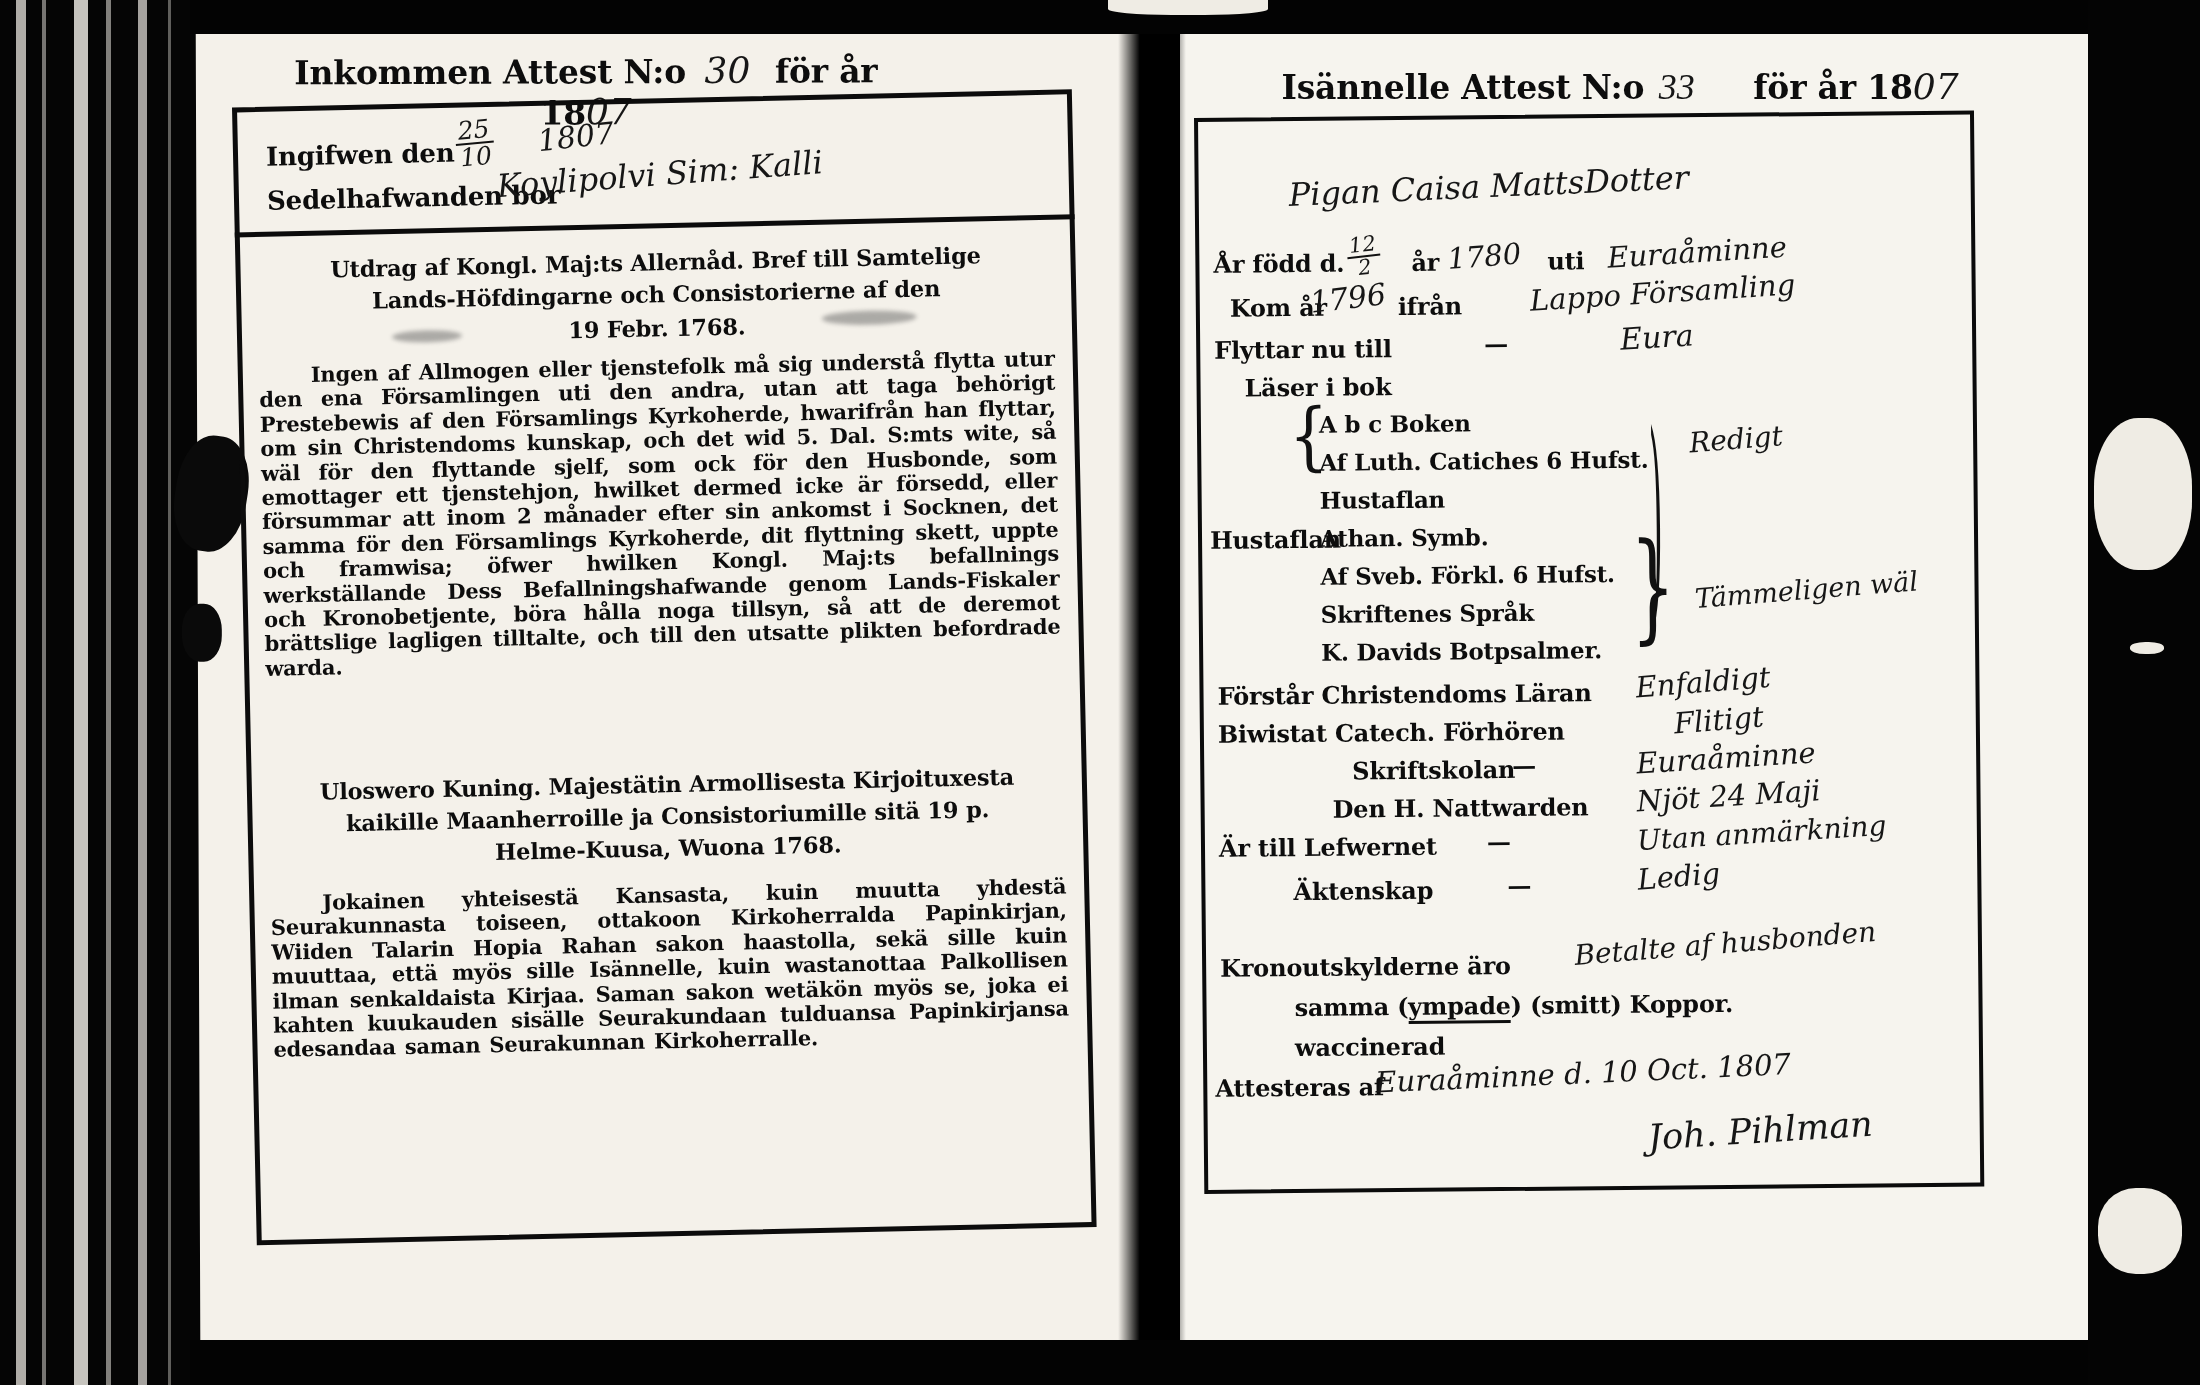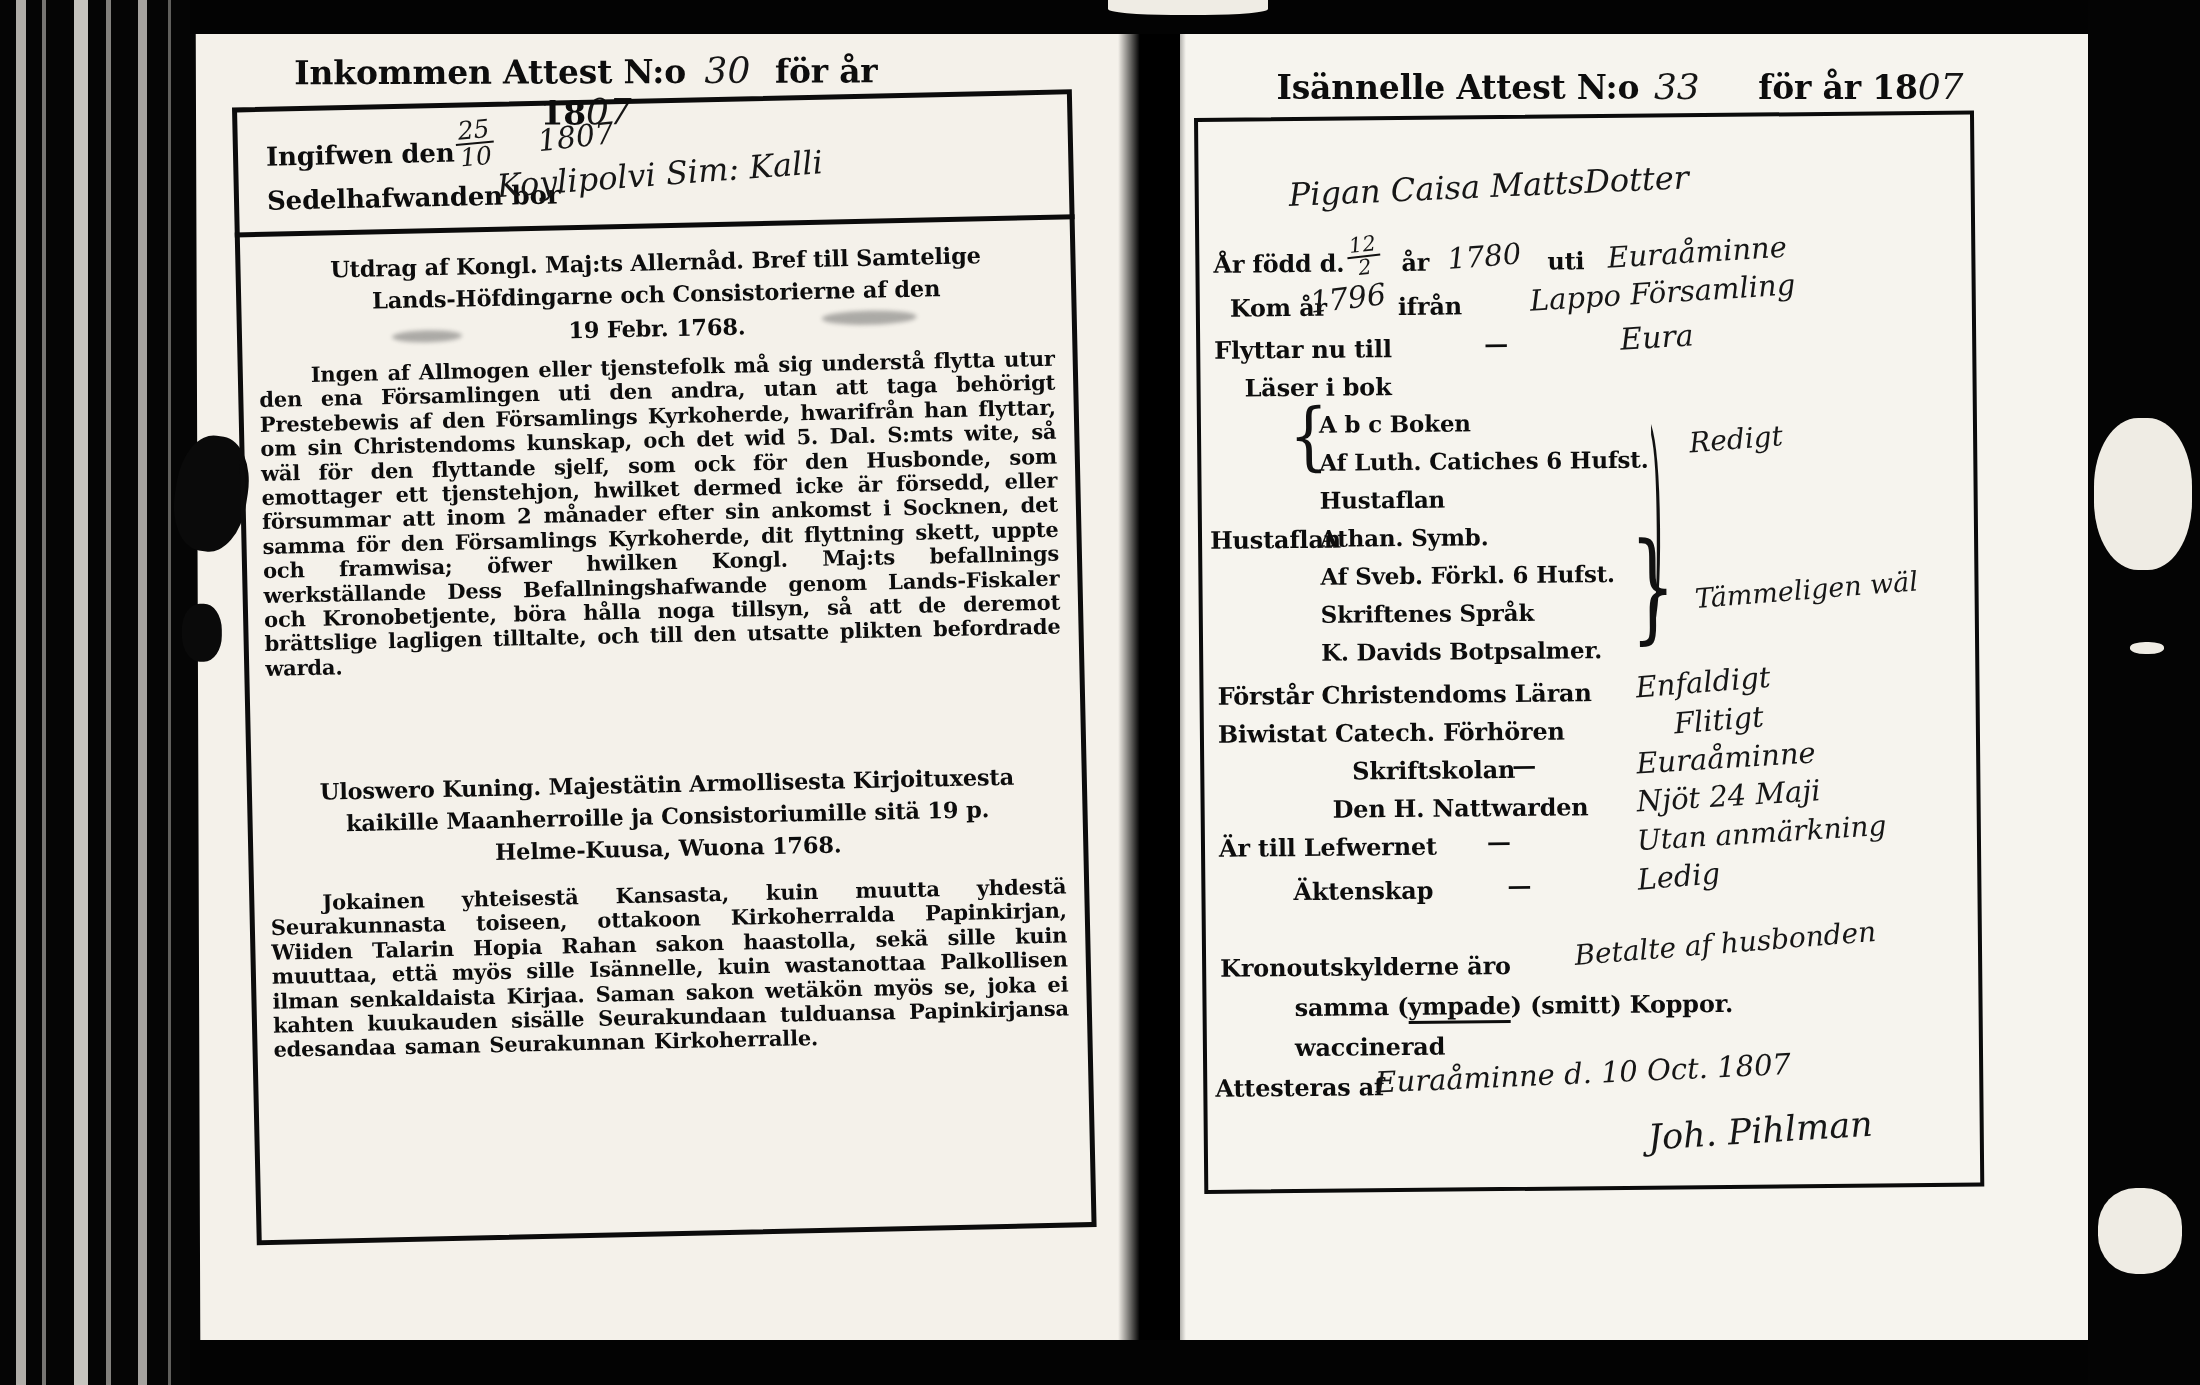--- a/index.html
+++ b/index.html
@@ -94,34 +94,34 @@
     <div class="abs cline pr" style="top:732px;">Helme-Kuusa, Wuona 1768.</div>
 
     <div class="abs pr para" style="left:16px;top:780px;width:796px;">Jokainen yhteisestä Kansasta, kuin muutta yhdestä Seurakunnasta toiseen, ottakoon Kirkoherralda Papinkirjan, Wiiden Talarin Hopia Rahan sakon haastolla, sekä sille kuin muuttaa, että myös sille Isännelle, kuin wastanottaa Palkollisen ilman senkaldaista Kirjaa. Saman sakon wetäkön myös se, joka ei kahten kuukauden sisälle Seurakundaan tulduansa Papinkirjansa edesandaa saman Seurakunnan Kirkoherralle.</div>
   </div>
 </div>
 
 <div class="abs page page-right">
 
   <div class="abs hdr" style="left:90px;top:44px;width:700px;text-align:center;">
     <span class="pr">Isännelle Attest N:o</span>
-    <span class="hw" style="margin-left:4px;">33</span>
+    <span class="hw" style="margin-left:4px;font-family:Liberation Serif, serif;">33</span>
     <span class="pr" style="margin-left:48px;">för år 18</span><span class="hw">07</span>
   </div>
 
   <div class="abs boxR">
 
     <span class="abs hw" style="left:90px;top:48px;font-size:32px;transform:rotate(-2deg);">Pigan Caisa MattsDotter</span>
 
     <span class="abs pr lbl24" style="left:14px;top:128px;">År född d.</span>
     <span class="abs hw frac" style="left:148px;top:114px;font-size:21px;transform:rotate(-6deg);">
       <span class="fn">12</span>
       <span>2</span>
     </span>
-    <span class="abs pr lbl24" style="left:202px;top:128px;text-align:center;">år</span>
+    <span class="abs pr lbl24" style="left:212px;top:128px;text-align:center;">år</span>
     <span class="abs hw" style="left:248px;top:120px;font-size:29px;transform:rotate(-4deg);">1780</span>
     <span class="abs pr lbl24" style="left:348px;top:128px;">uti</span>
     <span class="abs hw" style="left:408px;top:118px;font-size:29px;transform:rotate(-3deg);">Euraåminne</span>
 
     <span class="abs pr lbl24" style="left:30px;top:172px;">Kom år</span>
     <span class="abs hw" style="left:110px;top:160px;font-size:30px;transform:rotate(-6deg);">1796</span>
     <span class="abs pr lbl24" style="left:198px;top:172px;">ifrån</span>
     <span class="abs hw" style="left:330px;top:158px;font-size:29px;transform:rotate(-3deg);">Lappo Församling</span>
 
     <span class="abs pr lbl24" style="left:14px;top:214px;">Flyttar nu till</span>

